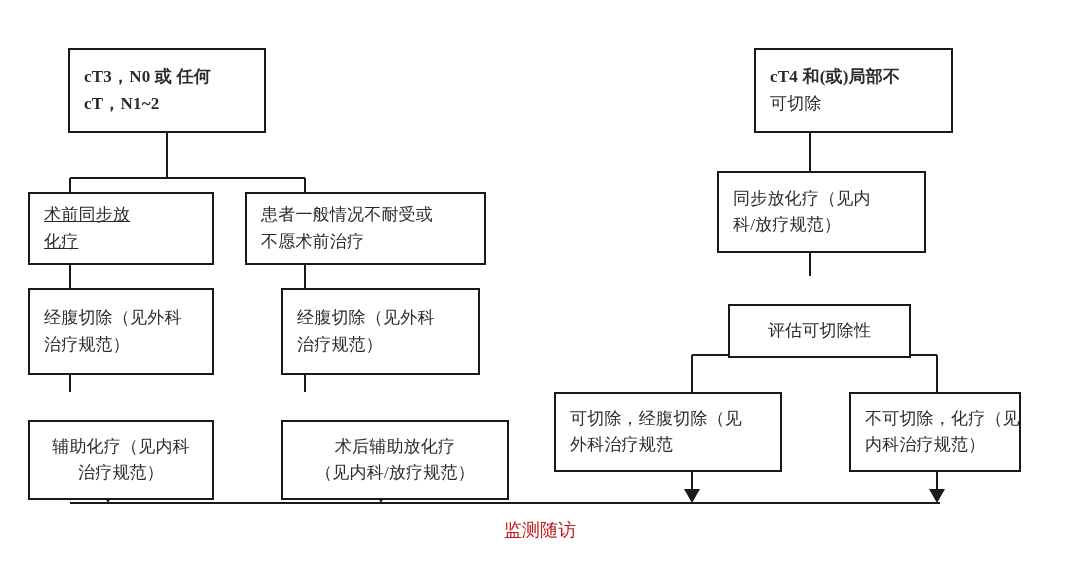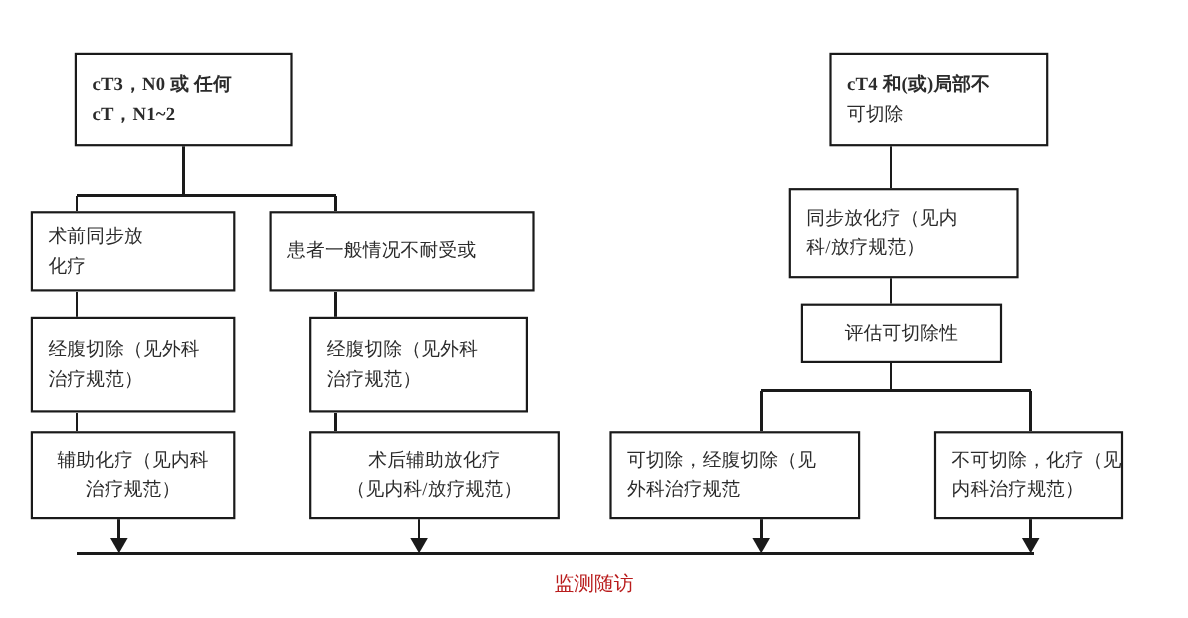--- a/index.html
+++ b/index.html
@@ -26,21 +26,21 @@
     color: #2b2b2b;
     font-size: 17px;
     line-height: 1.55;
     letter-spacing: 0.2px;
   }
   .node .ln {
     display: block;
     white-space: pre;
   }
   .pad-l { padding-left: 14px; }
-  .pad-c { align-items: center; text-align: left; }
+  .pad-c { align-items: center; text-align: left; margin-top: 28px; }
   svg.wires {
     position: absolute;
     left: 0;
     top: 0;
     width: 1080px;
     height: 562px;
     pointer-events: none;
   }
   .footer-label {
     position: absolute;
@@ -97,27 +97,28 @@
       <polygon points="684,489 700,489 692,503"></polygon>
       <polygon points="929,489 945,489 937,503"></polygon>
     </g>
   </svg>
 
   <div class="node pad-l" style="left:68px; top:48px; width:198px; height:85px;">
     <span class="ln mono-t">cT3，N0 或 任何</span>
     <span class="ln mono-t">cT，N1~2</span>
   </div>
 
-  <div class="node pad-l" style="left:28px; top:192px; width:186px; height:73px;">
+  <div class="node pad-l" style="left:28px; top:192px; width:186px; height:73px;text-decoration:underline;">
     <span class="ln">术前同步放</span>
     <span class="ln">化疗</span>
   </div>
 
   <div class="node pad-l" style="left:245px; top:192px; width:241px; height:73px;">
     <span class="ln">患者一般情况不耐受或</span>
+    <span class="ln">不愿术前治疗</span>
   </div>
 
   <div class="node pad-l" style="left:28px; top:288px; width:186px; height:87px;">
     <span class="ln">经腹切除（见外科</span>
     <span class="ln">治疗规范）</span>
   </div>
 
   <div class="node pad-l" style="left:281px; top:288px; width:199px; height:87px;">
     <span class="ln">经腹切除（见外科</span>
     <span class="ln">治疗规范）</span>

